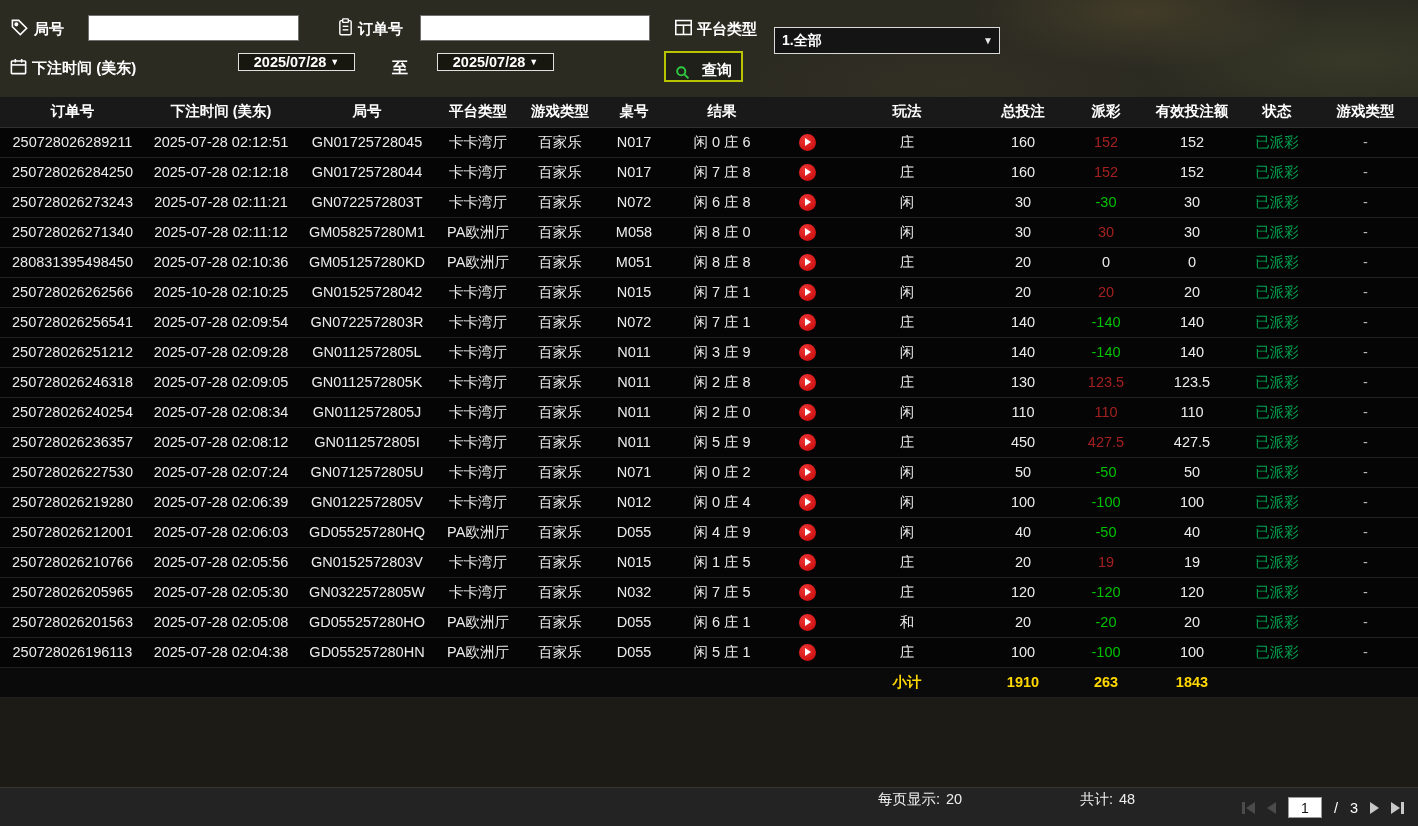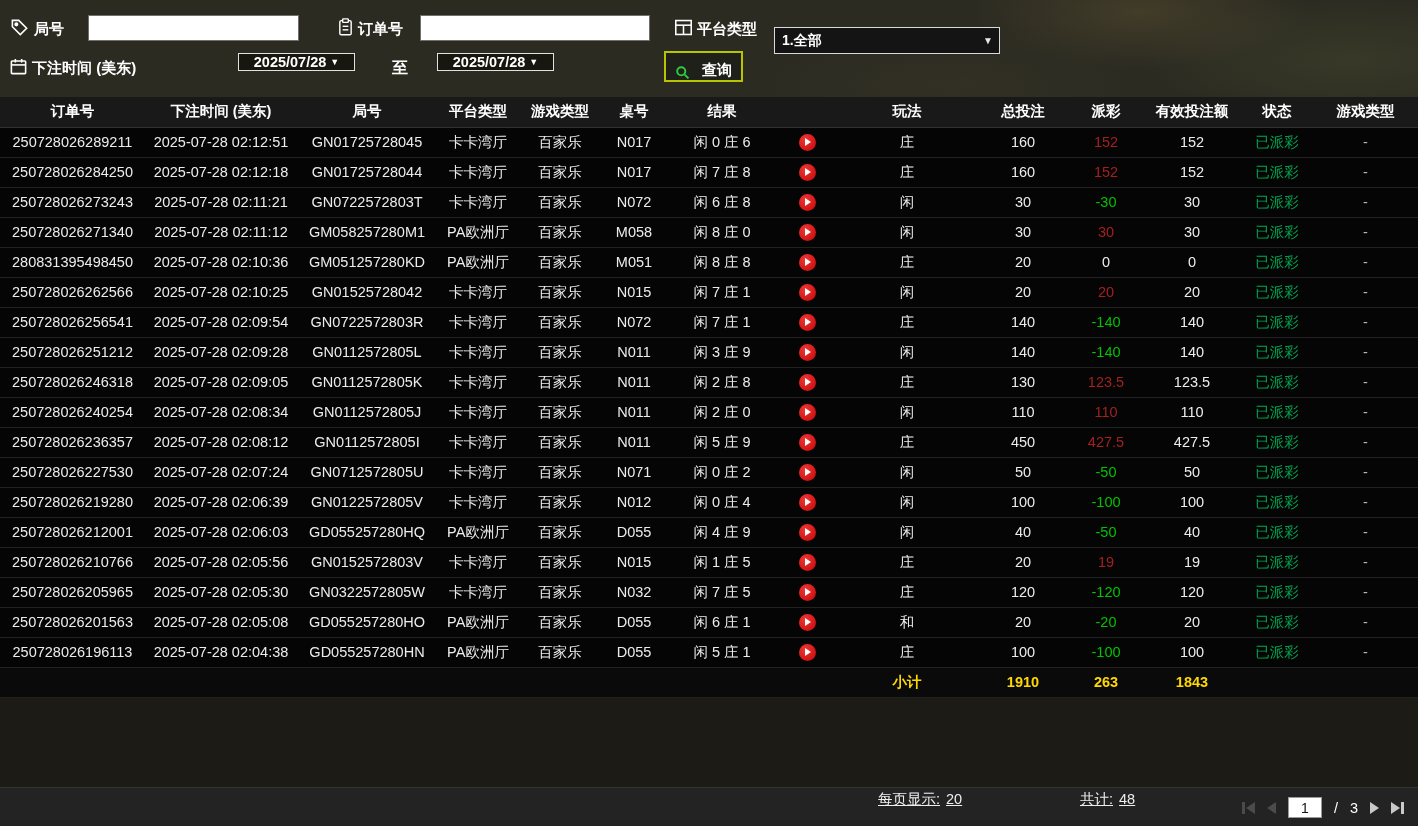--- a/index.html
+++ b/index.html
@@ -69,21 +69,21 @@
   .play-tri {
     width: 0; height: 0; border-left: 6px solid #fff;
     border-top: 4px solid transparent; border-bottom: 4px solid transparent; margin-left: 2px;
   }
   .sum-row td { font-weight: bold; color: #ffd800; background: #0a0a0a; }
   
   .footer {
     position: absolute; left: 0; bottom: 0; width: 100%; height: 39px;
     background: #232323; border-top: 1px solid #343434; font-size: 14.5px;
   }
-  .f-item { position: absolute; top: 0; height: 22px; display: flex; align-items: center; gap: 6px; color: #eee; text-decoration: underline; }
+  .f-item { position: absolute; top: 0; height: 22px; display: flex; align-items: center; gap: 6px; color: #eee; }
   .pg { position: absolute; right: 14px; top: 0; height: 39px; display: flex; align-items: center; gap: 12px; }
   .pg-btn { display: inline-flex; align-items: center; gap: 1px; cursor: pointer; }
   .tri-r { width: 0; height: 0; border-top: 6px solid transparent; border-bottom: 6px solid transparent; border-left: 9px solid #c9c9c9; display: inline-block; }
   .tri-l { width: 0; height: 0; border-top: 6px solid transparent; border-bottom: 6px solid transparent; border-right: 9px solid #4b4b4b; display: inline-block; }
   .bar-l { width: 3px; height: 12px; background: #4b4b4b; display: inline-block; }
   .bar-r { width: 3px; height: 12px; background: #c9c9c9; display: inline-block; }
   .page-input {
     width: 34px; height: 21px; text-align: center; font-size: 14px;
     border: 1px solid #9a9a9a; background: #fff; color: #111; font-family: inherit;
   }
@@ -294,21 +294,21 @@
     <td>庄</td>
     <td>20</td>
     <td class="pay-white">0</td>
     <td>0</td>
     <td class="status-cell">已派彩</td>
     <td class="mode-cell">-</td>
   </tr>
 
   <tr>
     <td>250728026262566</td>
-    <td>2025-07-28 02:10:25</td>
+    <td>2025-10-28 02:10:25</td>
     <td>GN01525728042</td>
     <td>卡卡湾厅</td>
     <td>百家乐</td>
     <td>N015</td>
     <td>闲 7 庄 1</td>
     <td>
       <span class="play-btn">
             <span class="play-tri"></span>
           </span>
     </td>

